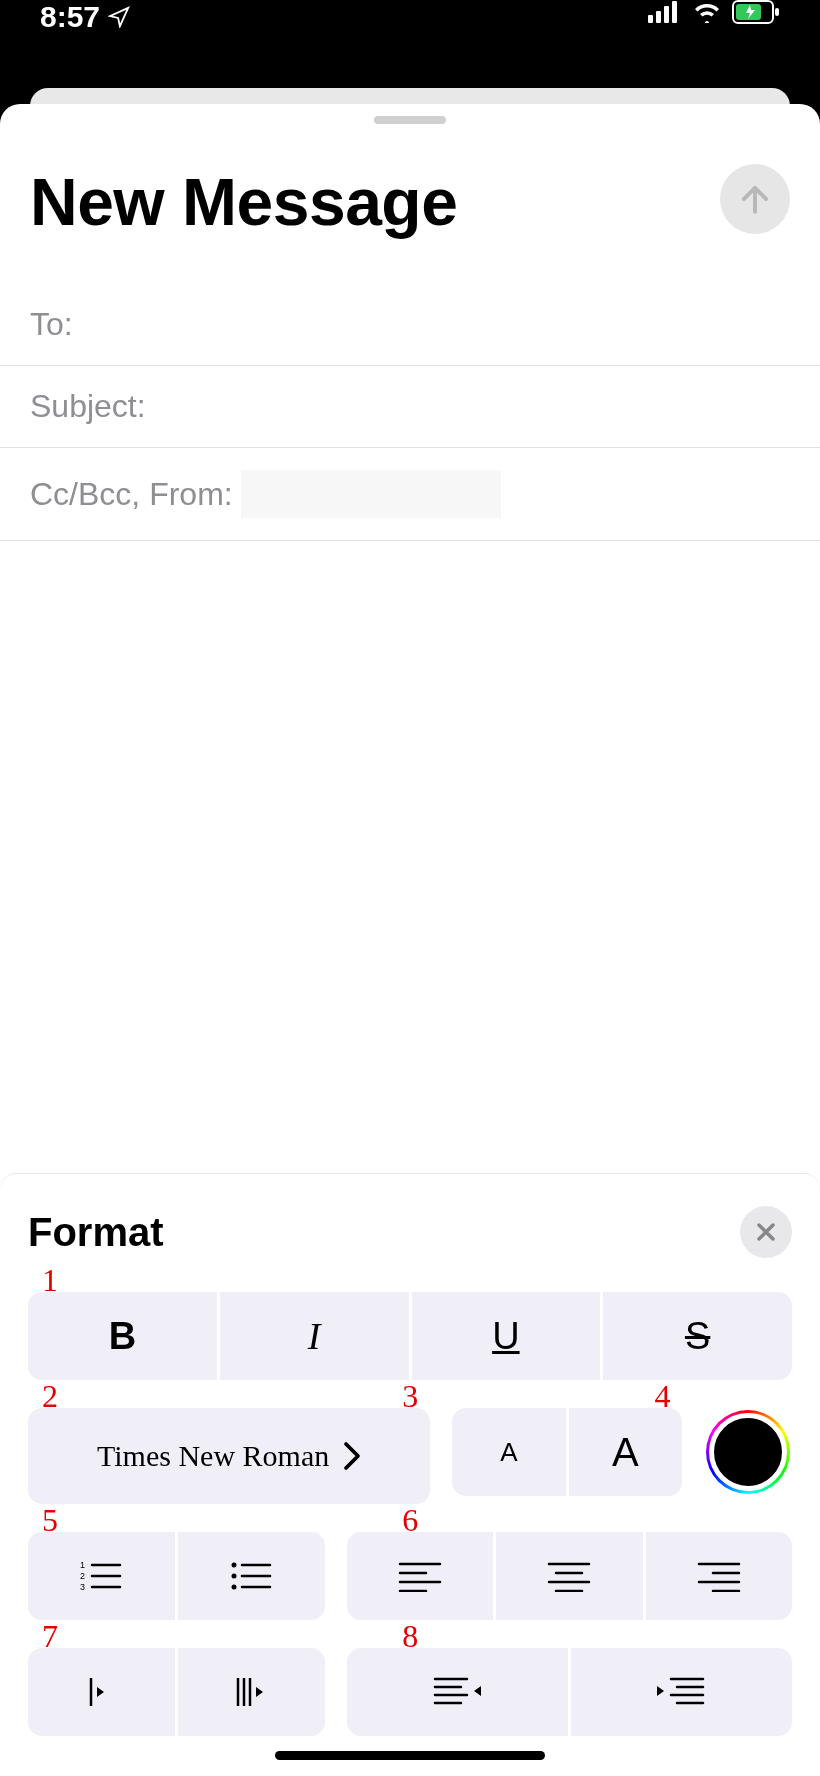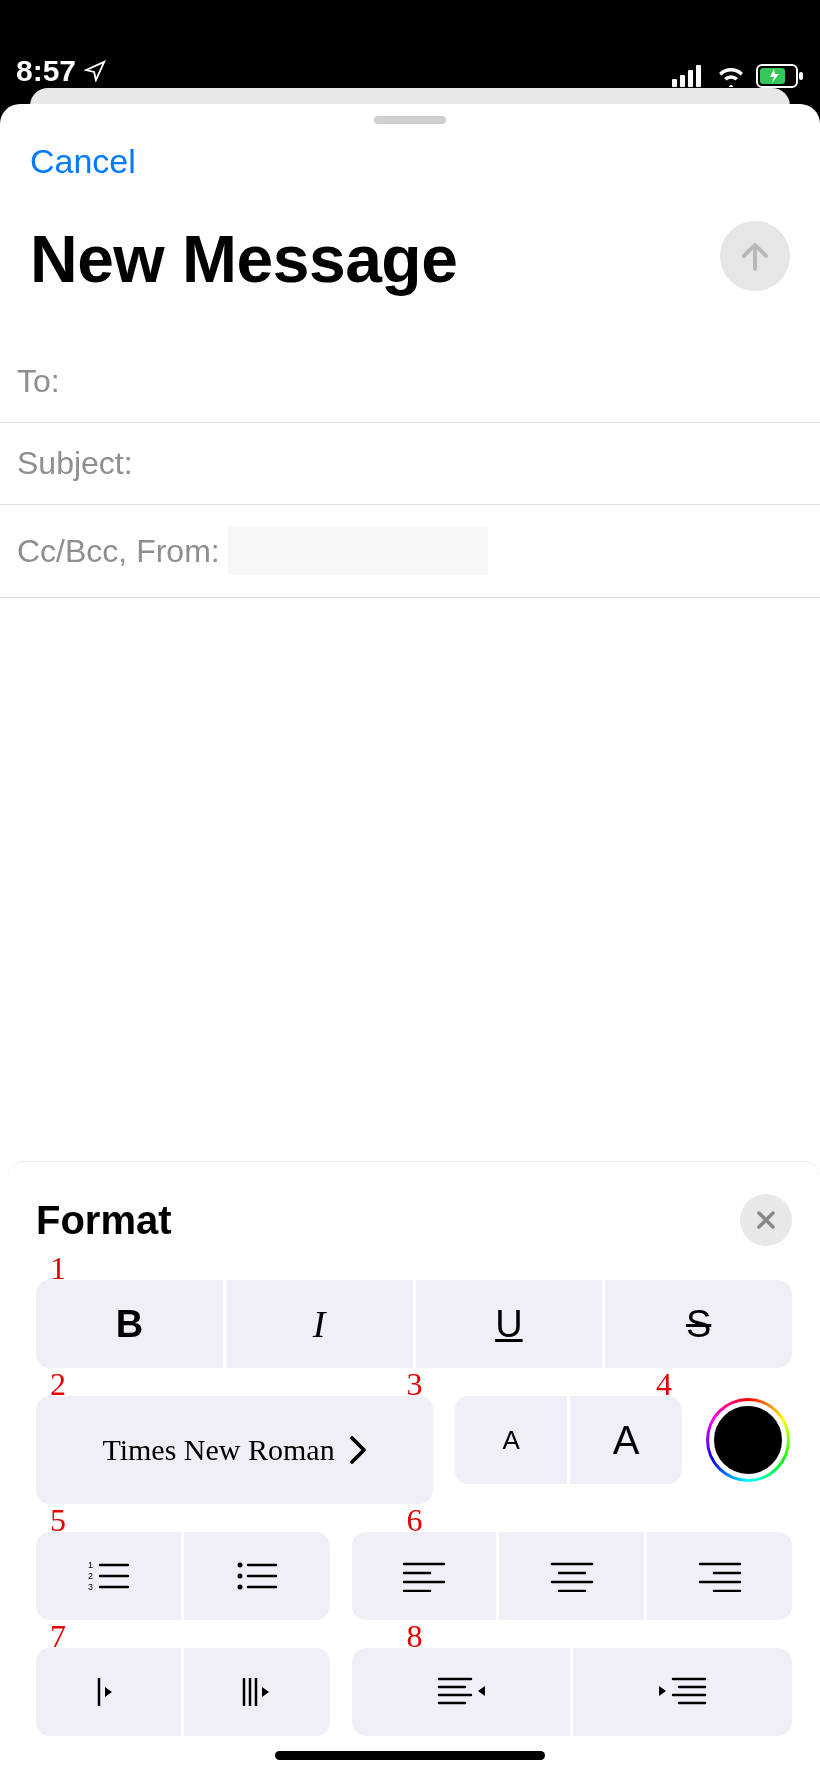--- a/index.html
+++ b/index.html
@@ -8,22 +8,22 @@
       width: 820px;
       height: 1776px;
       background: #000;
       position: relative;
       overflow: hidden;
     }
     .status-bar {
       height: 88px;
       display: flex;
       justify-content: space-between;
-      align-items: flex-end;
-      padding: 0 16px;
+      align-items: flex-start;
+      padding: 0 40px;
       color: #fff;
     }
     .status-time { font-size: 30px; font-weight: 600; display: flex; align-items: center; gap: 8px;}
     .status-icons { display: flex; align-items: center; gap: 10px; }
     .card-behind {
       position: absolute;
       top: 88px;
       left: 30px;
       right: 30px;
       height: 60px;
@@ -67,21 +67,21 @@
     }
     .send-btn {
       width: 70px; height: 70px;
       border-radius: 50%;
       background: #e6e6e6;
       display: flex;
       align-items: center;
       justify-content: center;
     }
     .field-row {
-      padding: 22px 17px;
+      padding: 22px 30px;
       border-bottom: 1px solid #e1e1e1;
       color: #8e8e93;
       font-size: 32px;
       display: flex;
       align-items: center;
     }
     .field-row:first-of-type { border-top: none; }
     .redacted {
       width: 260px; height: 48px;
       background: #f7f7f7;
@@ -89,21 +89,20 @@
     }
     .body-area {
       flex: 1;
       min-height: 260px;
     }
     .format-panel {
       background: #fff;
       border-top: 1px solid #e8e8e8;
       padding: 32px 28px 40px;
       border-radius: 16px 16px 0 0;
-      margin-left: 8px;
     }
     .format-header {
       display: flex;
       justify-content: space-between;
       align-items: center;
       margin-bottom: 34px;
     }
     .format-title {
       font-size: 40px;
       font-weight: 700;
@@ -147,21 +146,21 @@
       background: #f0eff7;
       display: flex;
       align-items: center;
       justify-content: center;
       font-size: 38px;
     }
     .seg-group .seg-btn:first-child { border-radius: 14px 0 0 14px; }
     .seg-group .seg-btn:last-child { border-radius: 0 14px 14px 0; }
     .font-btn {
       flex: 1.05;
-      height: 108px;
+      height: 96px;
       background: #f0eff7;
       border-radius: 14px;
       display: flex;
       align-items: center;
       justify-content: center;
       gap: 14px;
       font-family: 'Times New Roman', serif;
       font-size: 30px;
     }
     .small-a { font-size: 26px;}
@@ -223,21 +222,20 @@
         <rect x="43" y="8" width="4" height="8" rx="2" fill="#fff"></rect>
         <path d="M18 5 L14 13 L18 13 L16 19 L23 10 L19 10 Z" fill="#fff"></path>
       </svg>
   </div>
 </div>
 
 <div class="card-behind"></div>
 
 <div class="sheet">
   <div class="grabber"></div>
-  <div class="cancel">Cancel</div>
   <div class="title-row">
     <div class="title">New Message</div>
     <div class="send-btn">
       <svg width="38" height="38" viewBox="0 0 24 24" fill="none" stroke="#b8b8b8" stroke-width="2.5" stroke-linecap="round" stroke-linejoin="round">
           <path d="M12 20 V5 M5 12 l7-7 7 7"></path>
         </svg>
     </div>
   </div>
 
   <div class="field-row">

